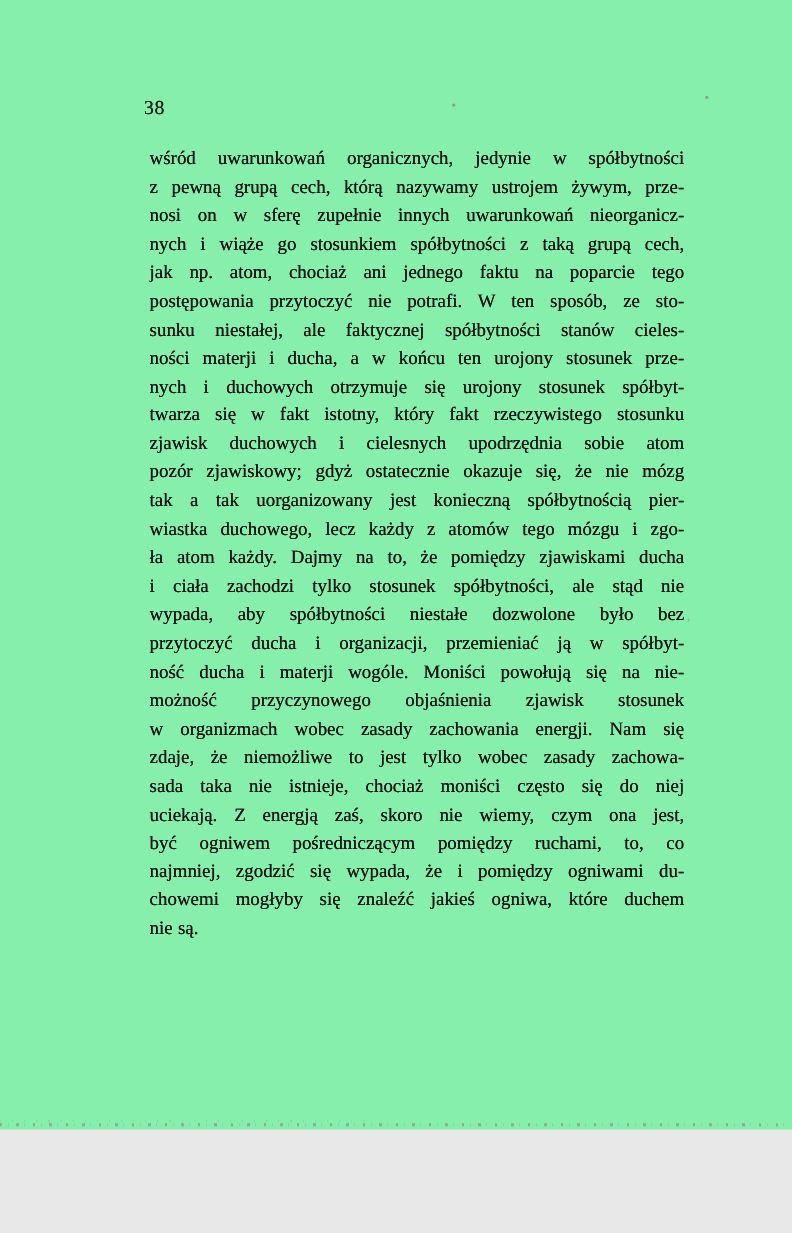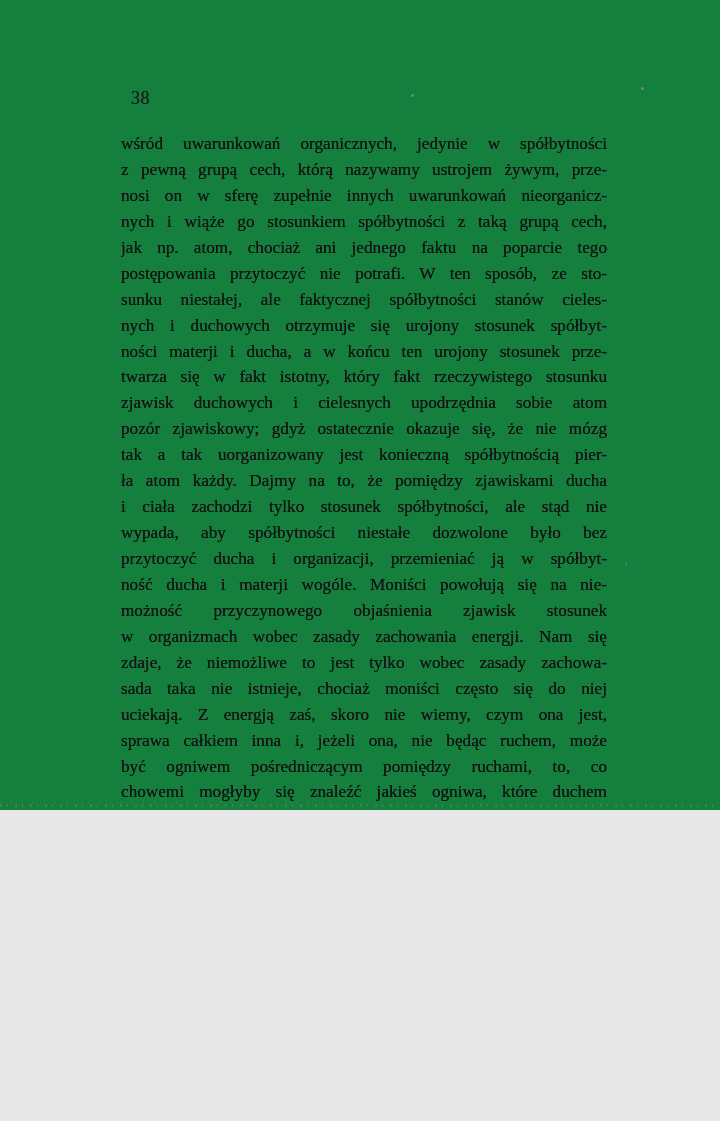--- a/index.html
+++ b/index.html
@@ -4,37 +4,37 @@
 <style>
   html, body {
     margin: 0;
     padding: 0;
     background: #e8e8e8;
     font-family: "Liberation Serif", serif;
   }
   .page {
     position: relative;
     width: 720px;
-    height: 810px;
-    background: #15803d;
+    height: 1027px;
+    background: #86efac;
     overflow: hidden;
     color: #161616;
   }
   .page-number {
     position: absolute;
     left: 131px;
     top: 88px;
     font-size: 18px;
     letter-spacing: 0.5px;
     color: #1c1c1c;
     text-shadow: 0 0 0.3px currentColor;
   }
   .text-block {
     position: absolute;
-    left: 121px;
+    left: 136px;
     top: 131px;
     width: 486px;
     font-size: 17.2px;
     color: #141414;
     text-shadow: 0 0 0.35px currentColor;
     word-spacing: 0.5px;
   }
   .line {
     height: 25.95px;
     line-height: 25.95px;
@@ -100,38 +100,39 @@
   <div class="page-number">38</div>
 
   <div class="text-block">
       <div class="line">wśród uwarunkowań organicznych, jedynie w spółbytności</div>
       <div class="line">z pewną grupą cech, którą nazywamy ustrojem żywym, prze-</div>
       <div class="line">nosi on w sferę zupełnie innych uwarunkowań nieorganicz-</div>
       <div class="line">nych i wiąże go stosunkiem spółbytności z taką grupą cech,</div>
       <div class="line">jak np. atom, chociaż ani jednego faktu na poparcie tego</div>
       <div class="line">postępowania przytoczyć nie potrafi. W ten sposób, ze sto-</div>
       <div class="line">sunku niestałej, ale faktycznej spółbytności stanów cieles-</div>
+      <div class="line">ności materji i ducha, a w końcu ten urojony stosunek prze-</div>
       <div class="line">nych i duchowych otrzymuje się urojony stosunek spółbyt-</div>
-      <div class="line">ności materji i ducha, a w końcu ten urojony stosunek prze-</div>
       <div class="line">twarza się w fakt istotny, który fakt rzeczywistego stosunku</div>
       <div class="line">zjawisk duchowych i cielesnych upodrzędnia sobie atom</div>
       <div class="line">pozór zjawiskowy; gdyż ostatecznie okazuje się, że nie mózg</div>
       <div class="line">tak a tak uorganizowany jest konieczną spółbytnością pier-</div>
+      <div class="line">wiastka duchowego, lecz każdy z atomów tego mózgu i zgo-</div>
       <div class="line">ła atom każdy. Dajmy na to, że pomiędzy zjawiskami ducha</div>
       <div class="line">i ciała zachodzi tylko stosunek spółbytności, ale stąd nie</div>
       <div class="line">wypada, aby spółbytności niestałe dozwolone było bez</div>
       <div class="line">przytoczyć ducha i organizacji, przemieniać ją w spółbyt-</div>
       <div class="line">ność ducha i materji wogóle. Moniści powołują się na nie-</div>
       <div class="line">możność przyczynowego objaśnienia zjawisk stosunek</div>
       <div class="line">w organizmach wobec zasady zachowania energji. Nam się</div>
       <div class="line">zdaje, że niemożliwe to jest tylko wobec zasady zachowa-</div>
       <div class="line">sada taka nie istnieje, chociaż moniści często się do niej</div>
       <div class="line">uciekają. Z energją zaś, skoro nie wiemy, czym ona jest,</div>
-      <div class="line">sprawa całkiem inna i, jeżeli ona, nie będąc ruchem, może</div>
       <div class="line">być ogniwem pośredniczącym pomiędzy ruchami, to, co</div>
+      <div class="line">najmniej, zgodzić się wypada, że i pomiędzy ogniwami du-</div>
       <div class="line">chowemi mogłyby się znaleźć jakieś ogniwa, które duchem</div>
       <div class="line line-last">nie są.</div>
     </div>
 
   <span class="speck sp1"></span>
   <span class="speck sp2"></span>
   <span class="speck sp3"></span>
   <span class="speck sp4"></span>
   <span class="speck sp5"></span>
   <span class="speck sp6"></span>

